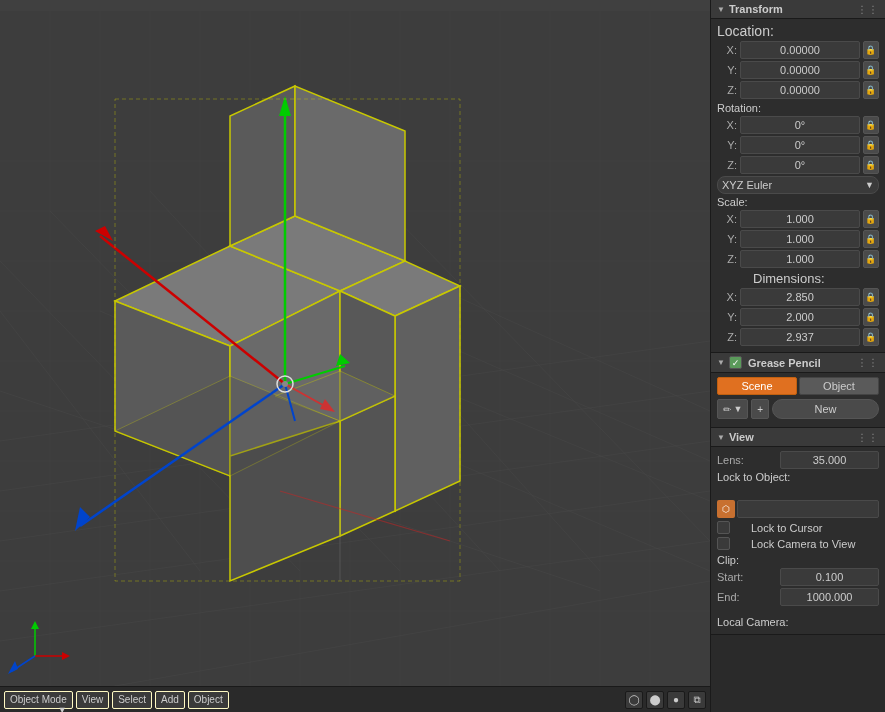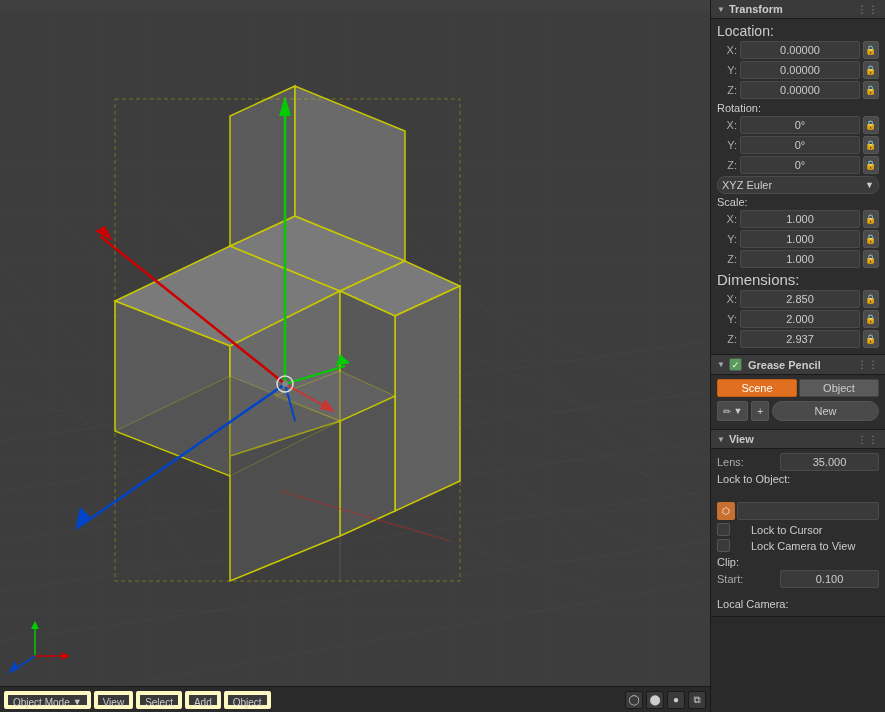--- a/index.html
+++ b/index.html
@@ -33,29 +33,30 @@
       background: #2a2a2a;
       display: flex;
       align-items: center;
       padding: 0 4px;
       gap: 3px;
       border-top: 1px solid #1a1a1a;
     }
 
     .toolbar-btn {
       background: #3a3a3a;
-      border: 4px solid #fef9c3;
+      border: 1px solid #fef9c3;
       color: #ccc;
       padding: 2px 5px;
       font-size: 10px;
       cursor: pointer;
       border-radius: 2px;
       height: 18px;
       display: flex;
-      align-items: flex-start;
+      align-items: flex-end;
+      flex-direction: column;
     }
 
     .toolbar-icon-btn {
       background: #3a3a3a;
       border: 1px solid #1a1a1a;
       color: #ccc;
       width: 18px;
       height: 18px;
       display: flex;
       align-items: center;
@@ -542,21 +543,21 @@
       </div>
       <div class="field-row">
         <span class="field-label">Z:</span>
         <div class="num-field">
           <span>1.000</span>
         </div>
         <div class="lock-btn">🔒</div>
       </div>
 
       <div class="field-row" style="margin-top:3px;">
-        <span style="color:#ccc;font-size:15px;">Dimensions:</span>
+        <span style="color:#ccc;font-size:13px;margin-left:36px;">Dimensions:</span>
       </div>
       <div class="field-row">
         <span class="field-label">X:</span>
         <div class="num-field">
           <span>2.850</span>
         </div>
         <div class="lock-btn">🔒</div>
       </div>
       <div class="field-row">
         <span class="field-label">Y:</span>
@@ -644,20 +645,26 @@
       </div>
 
       <div style="margin-top:4px;">
         <div style="font-size:11px;color:#ccc;margin-bottom:2px;">Clip:</div>
         <div class="field-row">
           <span class="field-label-wide">Start:</span>
           <div class="num-field">
             <span>0.100</span>
           </div>
         </div>
+        <div class="field-row">
+          <span class="field-label-wide">End:</span>
+          <div class="num-field">
+            <span>1000.000</span>
+          </div>
+        </div>
       </div>
 
       <div style="margin-top:10px;">
         <div style="font-size:11px;color:#ccc;margin-bottom:2px;">Local Camera:</div>
       </div>
 
     </div>
   </div>
 
 </div>

